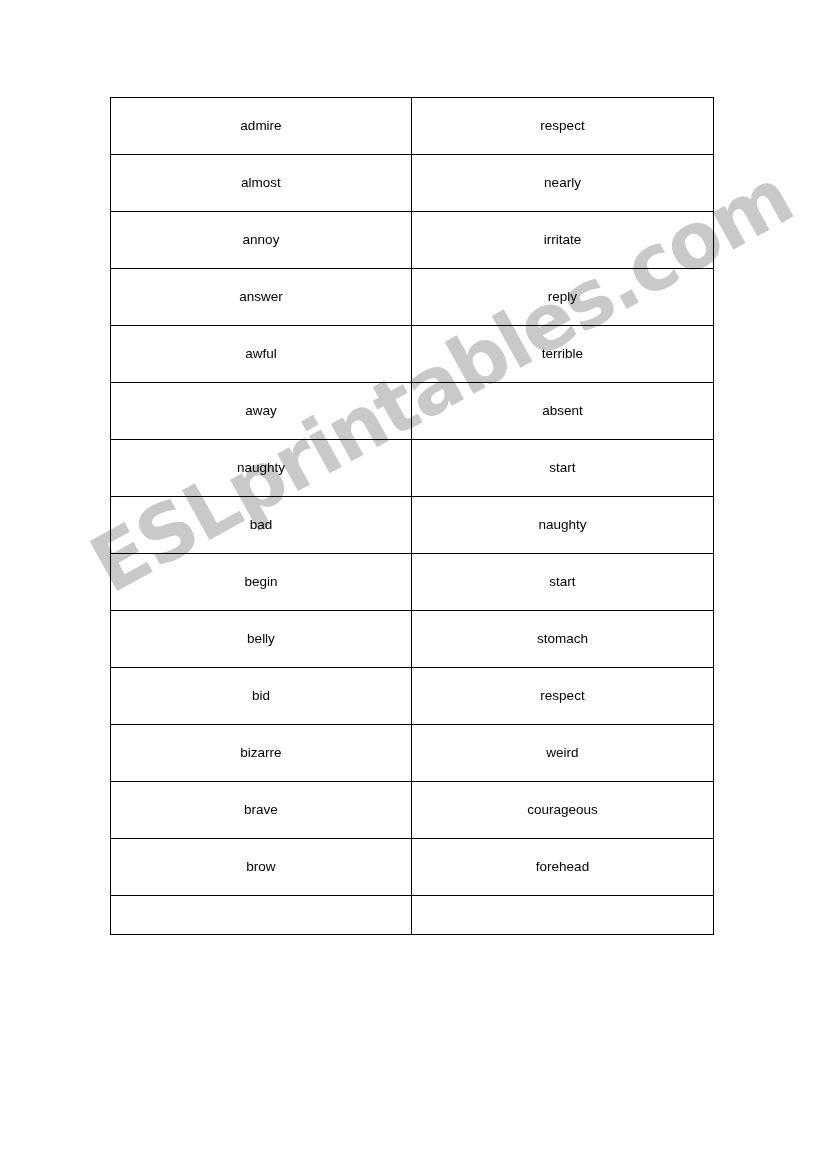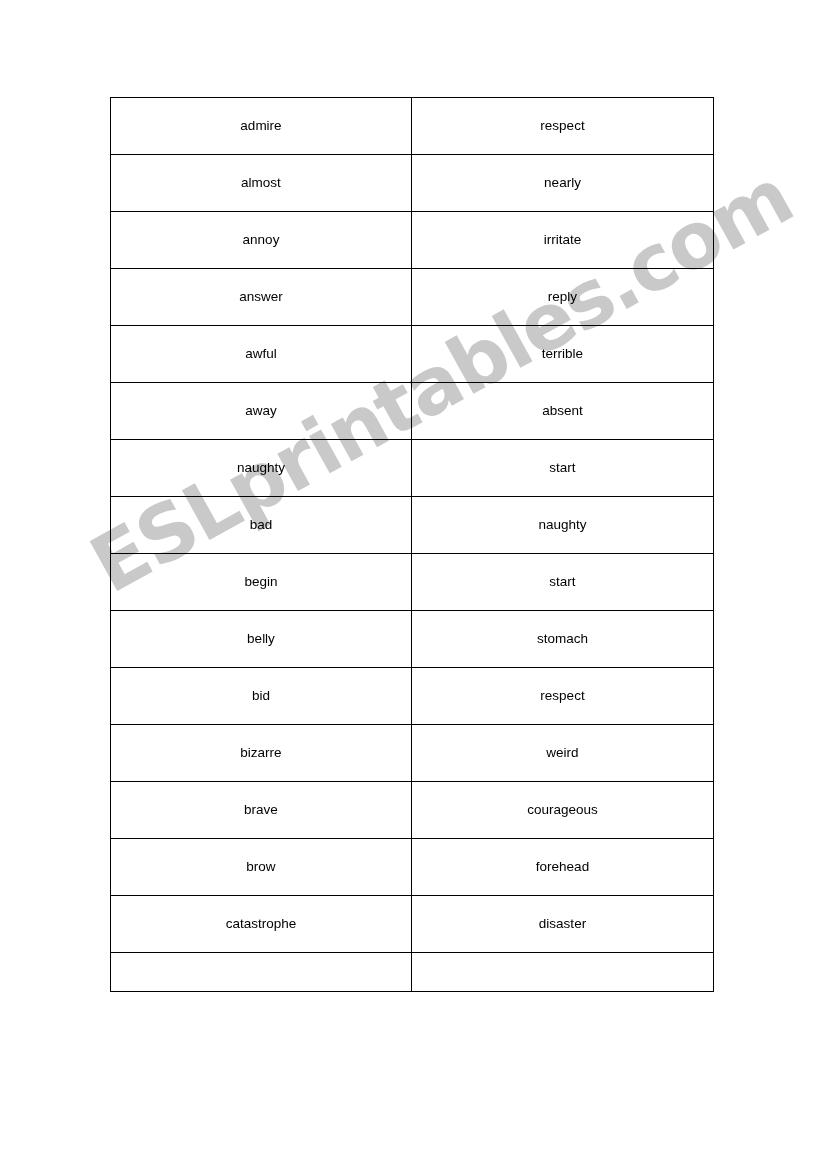--- a/index.html
+++ b/index.html
@@ -199,28 +199,20 @@
           </td>
         </tr>
         <tr class="word-row">
           <td class="col-left">
             <span class="cell-text">brow</span>
           </td>
           <td class="col-right">
             <span class="cell-text">forehead</span>
           </td>
         </tr>
-        <tr class="word-row">
-          <td class="col-left">
-            <span class="cell-text">catastrophe</span>
-          </td>
-          <td class="col-right">
-            <span class="cell-text">disaster</span>
-          </td>
-        </tr>
         <tr class="empty-row">
           <td class="col-left">
             <span class="cell-text"></span>
           </td>
           <td class="col-right">
             <span class="cell-text"></span>
           </td>
         </tr>
       </tbody>
   </table>

